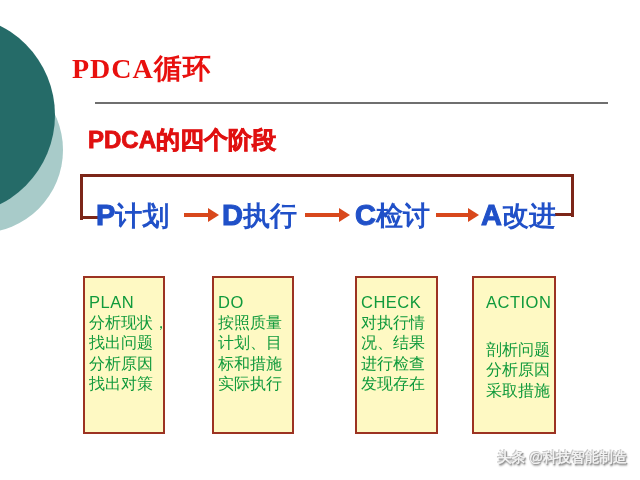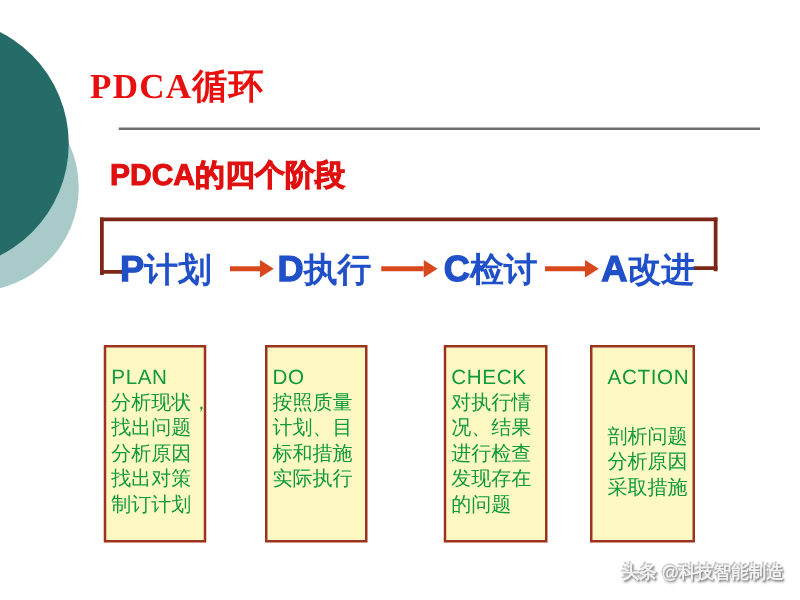--- a/index.html
+++ b/index.html
@@ -115,38 +115,36 @@
     <span class="flow-letter">A</span>
       <span class="flow-word">改进</span>
   </div>
 
   <div class="pdca-box box-1">
     <div class="box-heading">PLAN</div>
     <div class="box-line">分析现状，</div>
     <div class="box-line">找出问题</div>
     <div class="box-line">分析原因</div>
     <div class="box-line">找出对策</div>
-    <div class="box-line">制订计划</div>
   </div>
 
   <div class="pdca-box box-2">
     <div class="box-heading">DO</div>
     <div class="box-line">按照质量</div>
     <div class="box-line">计划、目</div>
     <div class="box-line">标和措施</div>
     <div class="box-line">实际执行</div>
   </div>
 
   <div class="pdca-box box-3">
     <div class="box-heading">CHECK</div>
     <div class="box-line">对执行情</div>
     <div class="box-line">况、结果</div>
     <div class="box-line">进行检查</div>
     <div class="box-line">发现存在</div>
-    <div class="box-line">的问题</div>
   </div>
 
   <div class="pdca-box box-4">
     <div class="box-heading">ACTION</div>
     <div class="box-line gap"></div>
     <div class="box-line">剖析问题</div>
     <div class="box-line">分析原因</div>
     <div class="box-line">采取措施</div>
   </div>
 

